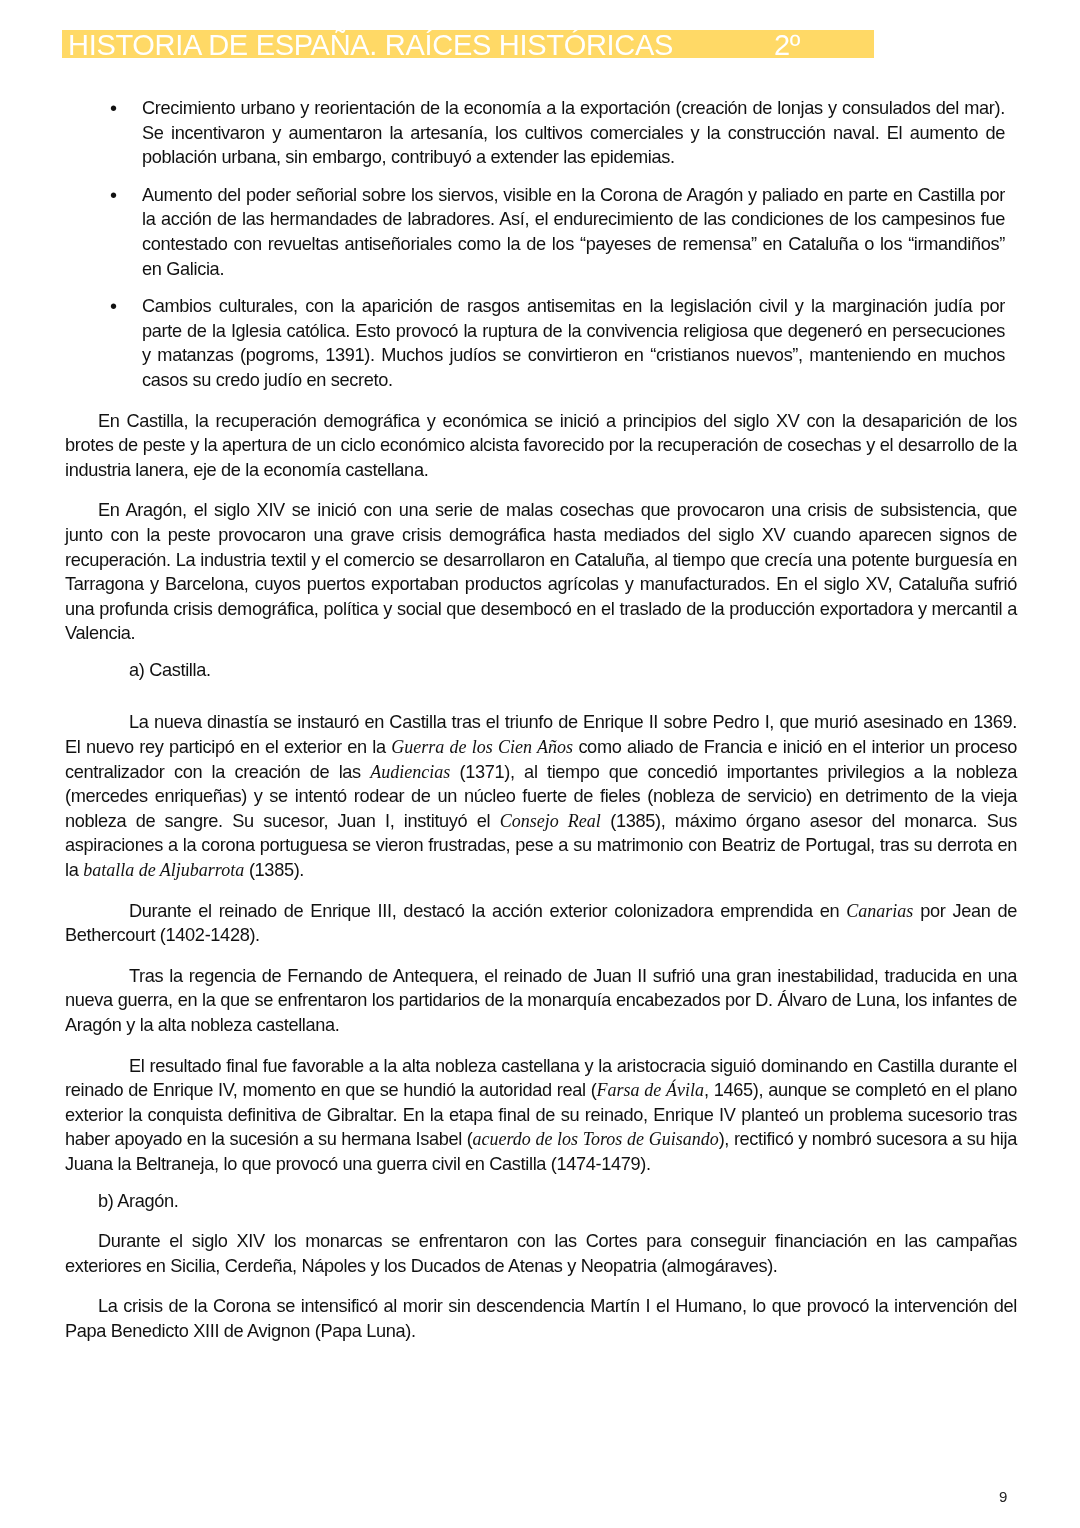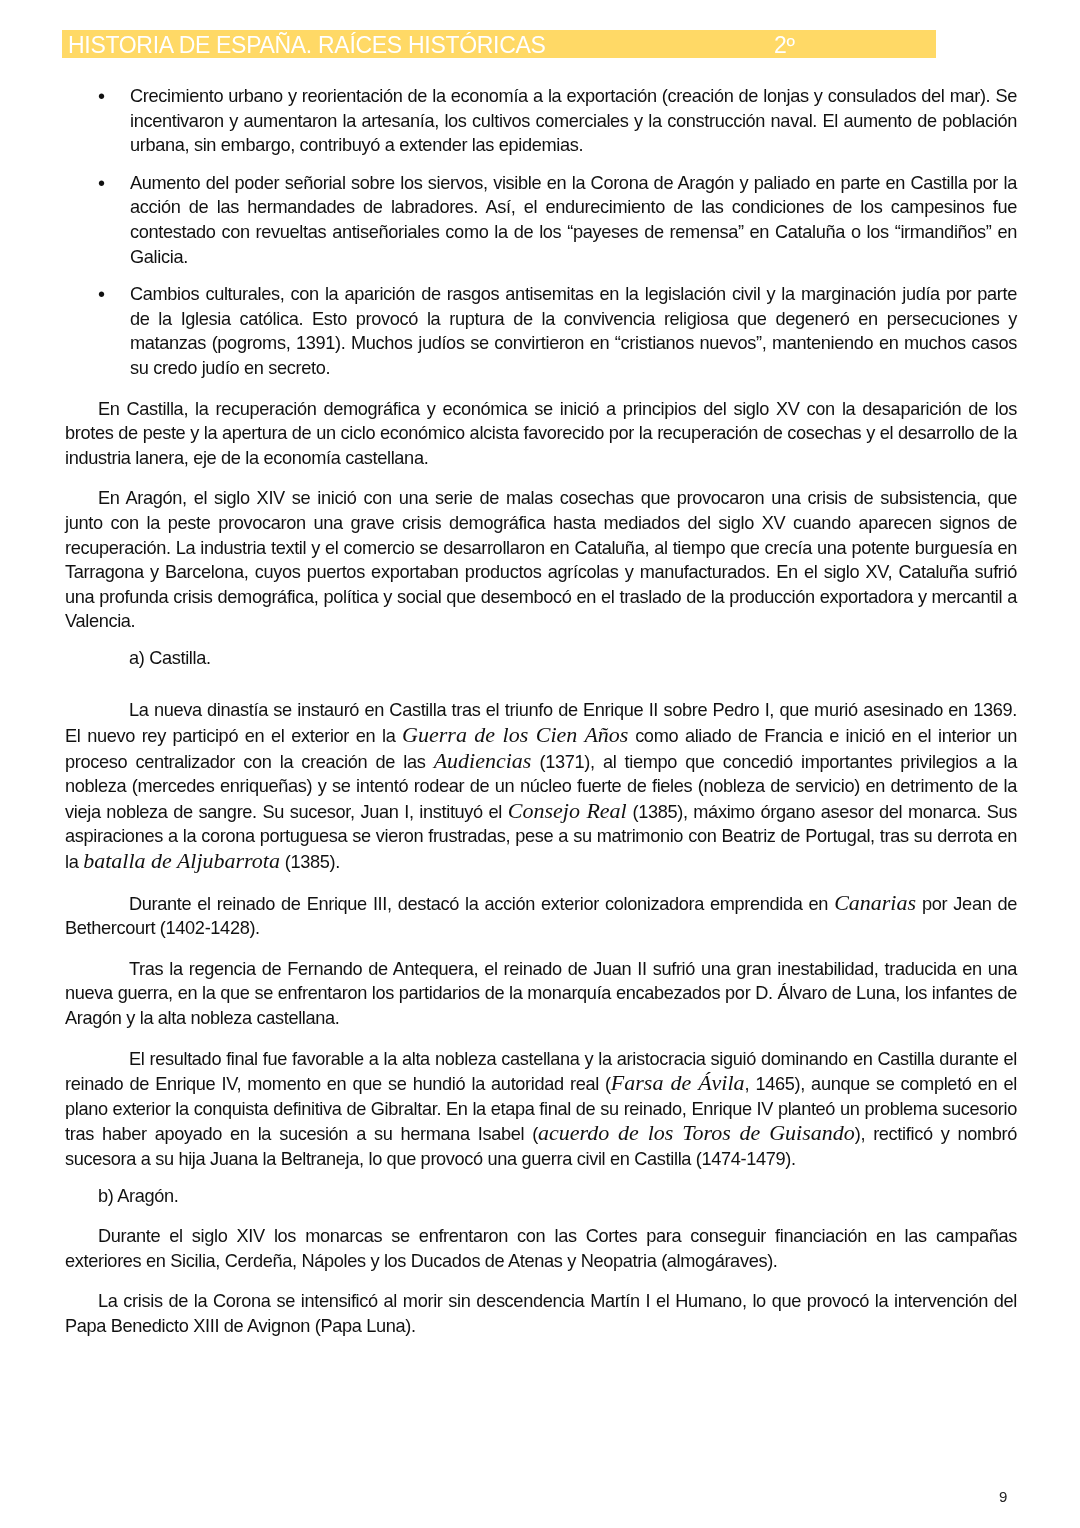--- a/index.html
+++ b/index.html
@@ -1,34 +1,34 @@
 <!DOCTYPE html>
 <html><head>
 <meta charset="utf-8">
 <style>
   html, body { margin:0; padding:0; background:#ffffff; }
   body { width:1080px; height:1528px; position:relative; overflow:hidden;
          font-family:"Liberation Sans", sans-serif; color:#111; }
-  .header { position:absolute; left:62px; top:30px; width:874px; height:28px;
-            background:#ffd966; color:#ffffff; font-size:23px; line-height:30px;
+  .header { position:absolute; left:62px; top:30px; width:812px; height:28px;
+            background:#ffd966; color:#ffffff; font-size:29px; line-height:30px;
             letter-spacing:-0.3px; }
   .header .left { position:absolute; left:6px; top:0; }
   .header .right { position:absolute; left:712px; top:0; }
   .content { position:absolute; left:65px; top:84px; width:952px;
              font-size:18.2px; line-height:24.6px; letter-spacing:-0.35px; }
-  .bullets { margin:0; padding:0; list-style:none; }
+  .bullets { margin:12px; padding:0; list-style:none; }
   .bullets li { position:relative; padding-left:65px; text-align:justify; margin-bottom:13px; }
   .bullets li::before { content:"•"; position:absolute; left:33px; top:0; font-size:20px; }
   p { margin:16px 0 12px 0; text-align:justify; }
   .ind1 { text-indent:33px; }
   .ind2 { text-indent:64px; }
   .section-title { color:#e8202a; margin:0 0 12px 0; }
   .sub { padding-left:64px; margin:0 0 28px 0; }
   .sub-b { padding-left:33px; margin:0 0 12px 0; }
-  i.serif { font-family:"Liberation Serif", serif; font-size:22px; letter-spacing:0; }
+  i.serif { font-family:"Liberation Serif", serif; font-size:18px; letter-spacing:0; }
   .page-number { position:absolute; left:999px; top:1488px; font-size:15px; color:#222; }
 </style>
 </head>
 <body>
 
 <div class="header">
   <span class="left">HISTORIA DE ESPAÑA. RAÍCES HISTÓRICAS</span>
   <span class="right">2º BACHILLERATO</span>
 </div>
 

